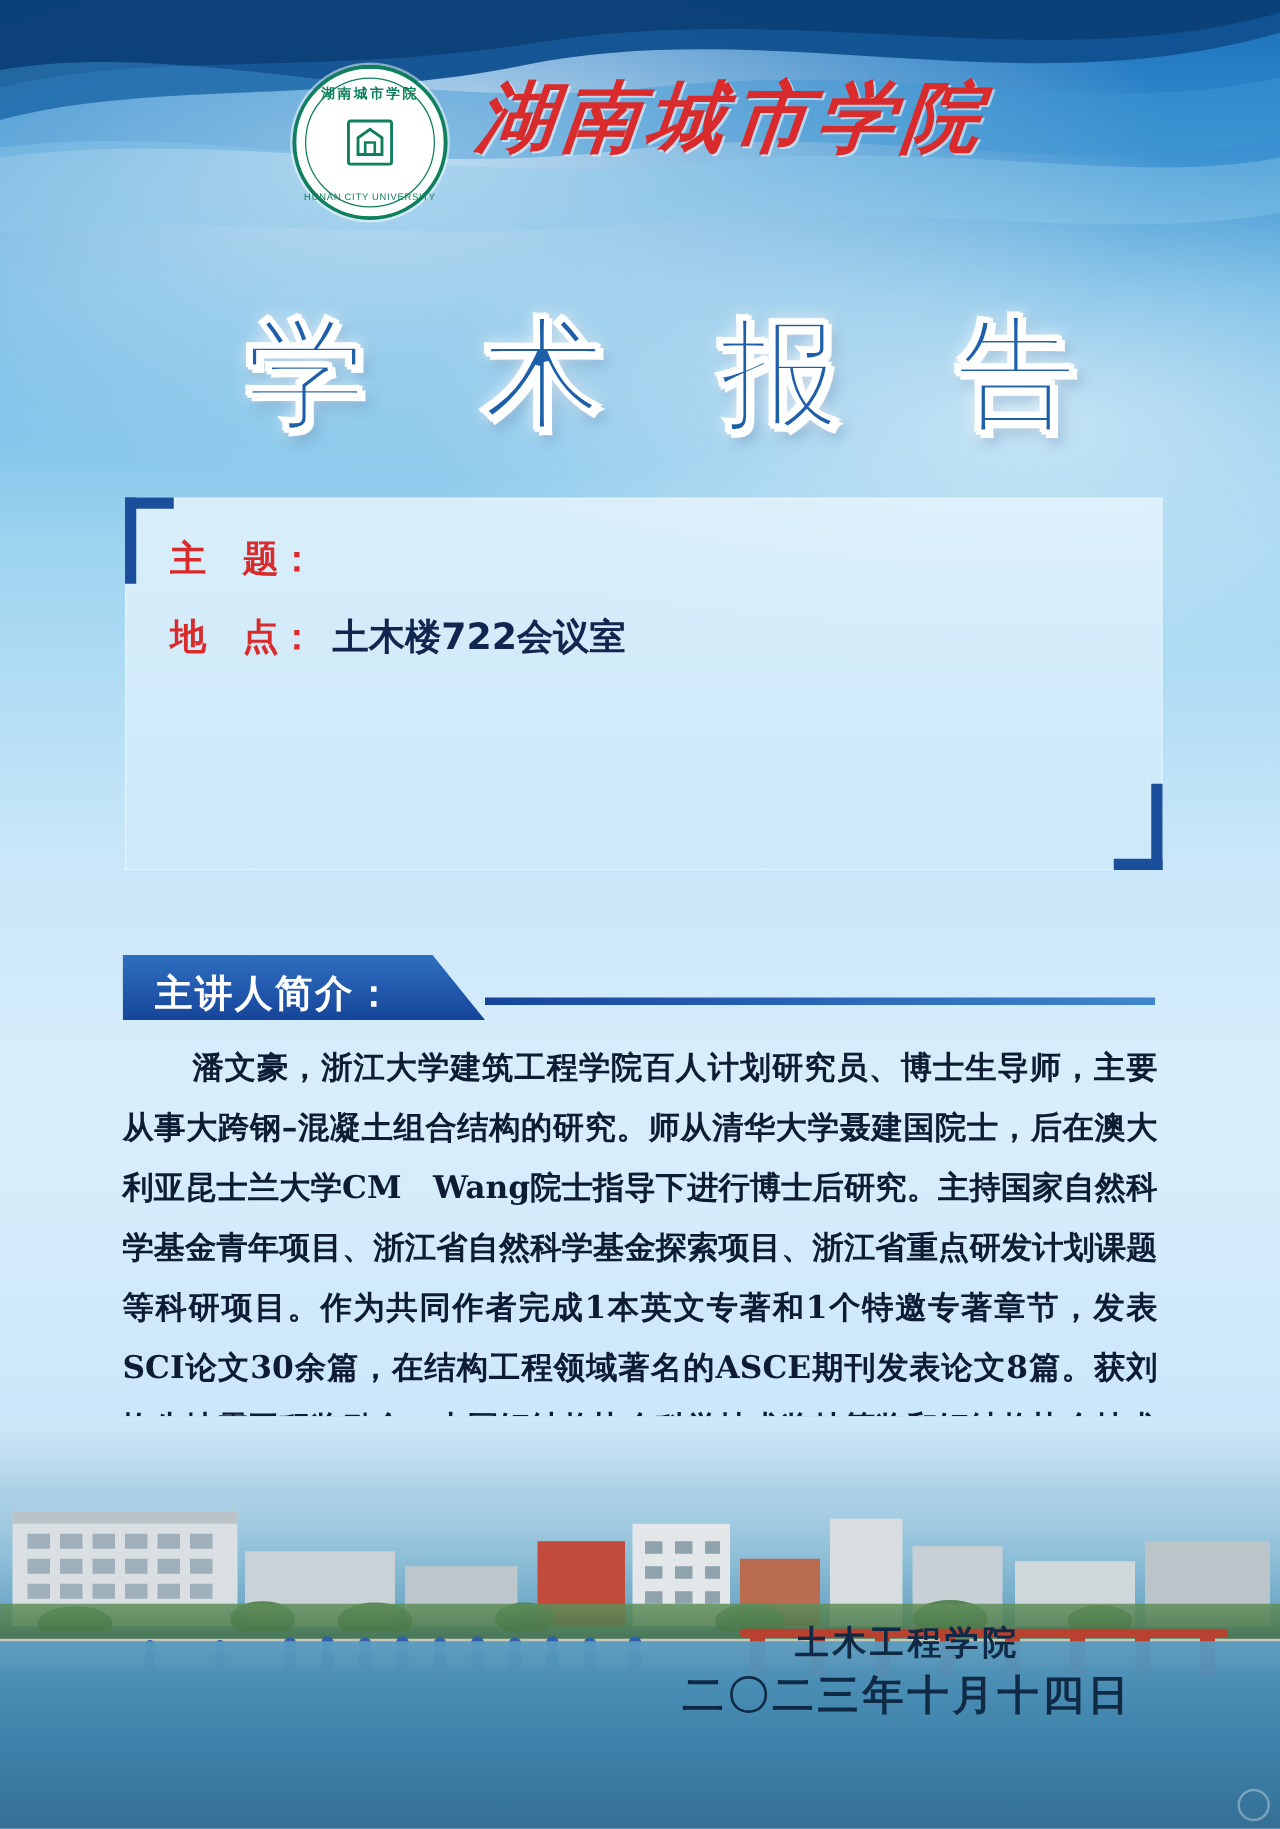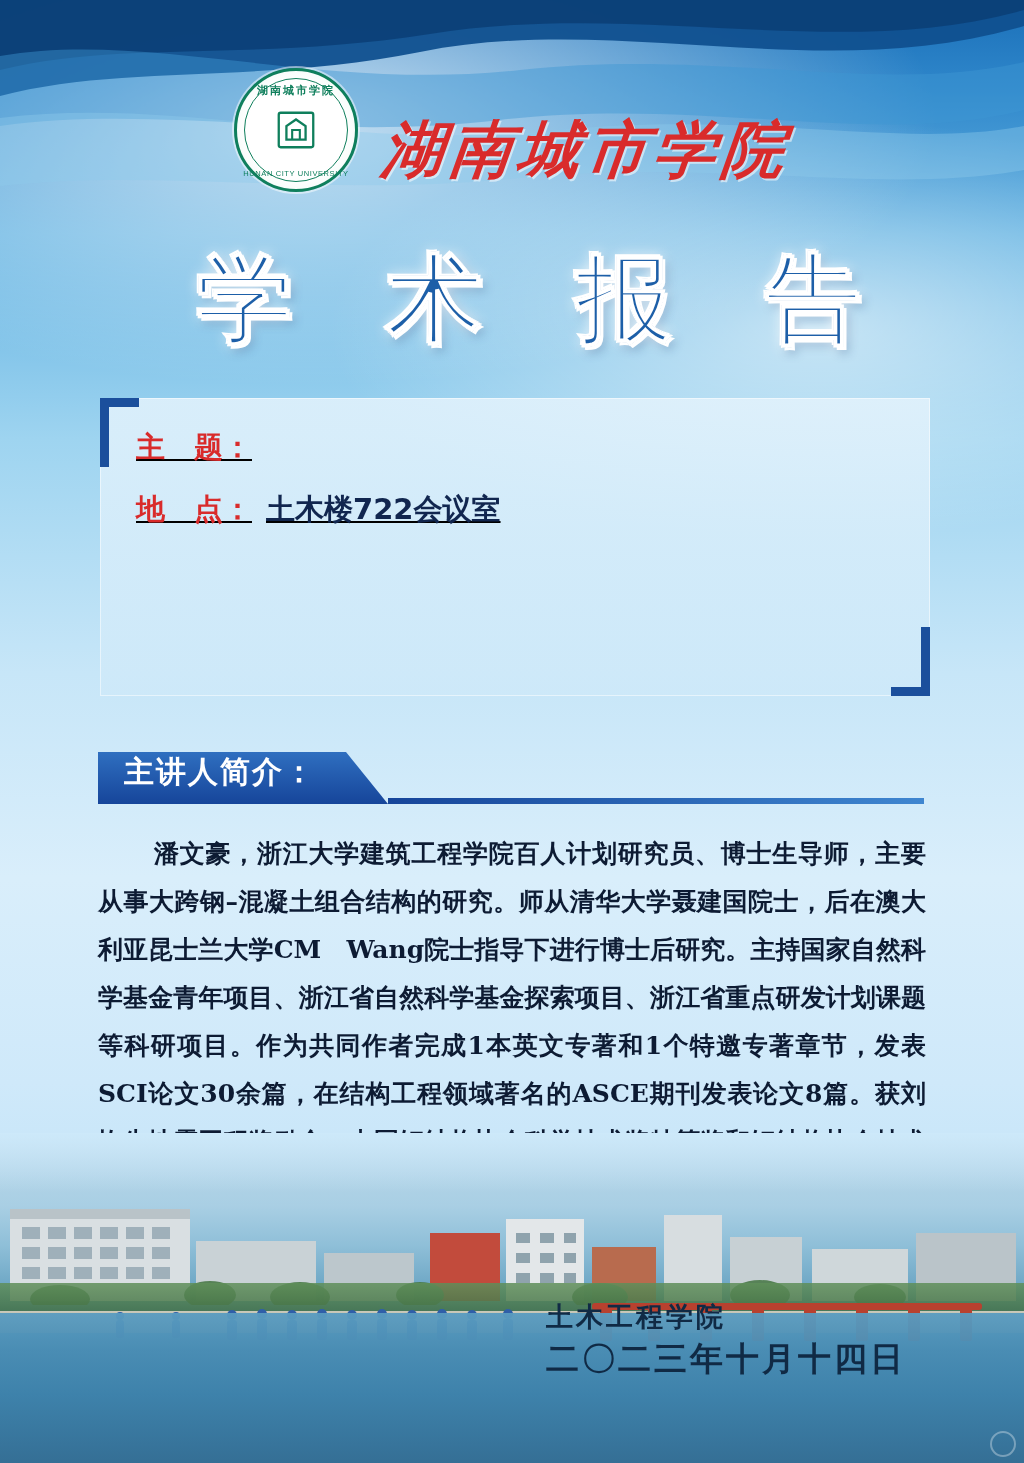--- a/index.html
+++ b/index.html
@@ -41,21 +41,21 @@
     opacity:.85;
   }
   .photo .walk{
     position:absolute;left:0;top:178px;width:1024px;height:22px;
     background:linear-gradient(180deg,#d8d2c4,#b9b2a3);
     opacity:.9;
   }
   
   .header{
     position:absolute;left:0;top:52px;width:1024px;height:140px;
-    display:flex;align-items:flex-end;justify-content:center;gap:24px;
+    display:flex;align-items:flex-start;justify-content:center;gap:24px;
   }
   .logo{
     width:118px;height:118px;border-radius:50%;
     border:3px solid #0f7f5c;
     background:radial-gradient(circle at 50% 50%,#ffffff 58%, #eaf7f1 100%);
     position:relative;box-shadow:0 0 0 2px rgba(255,255,255,.5);
     flex:0 0 auto;
   }
   .logo .ring{
     position:absolute;inset:7px;border-radius:50%;border:1.5px solid #0f7f5c;
@@ -95,61 +95,61 @@
   }
   
   .infobox{
     position:absolute;left:100px;top:398px;width:830px;height:298px;
     background:linear-gradient(180deg, rgba(226,242,252,.88), rgba(206,233,249,.80));
     box-shadow:inset 0 0 0 1px rgba(255,255,255,.5);
   }
   .bracket-l,.bracket-r{position:absolute;width:30px;height:60px;}
   .bracket-l{left:0;top:0;border-left:9px solid #1b4f9c;border-top:9px solid #1b4f9c;}
   .bracket-r{right:0;bottom:0;border-right:9px solid #1b4f9c;border-bottom:9px solid #1b4f9c;}
-  .rows{position:absolute;left:36px;top:30px;right:46px;text-decoration:underline;}
+  .rows{position:absolute;left:36px;top:30px;right:46px;}
   .row{display:flex;align-items:flex-start;margin-bottom:22px;}
   .row .k{
     color:#d92b2b;font-weight:bold;font-size:29px;white-space:pre;
     font-family:"DejaVu Sans","Liberation Sans",sans-serif;
     flex:0 0 auto;width:130px;
   }
   .row .v{
     color:#11264f;font-weight:bold;font-size:29px;
     font-family:"DejaVu Sans","Liberation Sans",sans-serif;
     white-space:pre;
   }
   
   .banner{
     position:absolute;left:98px;top:752px;width:826px;height:52px;
   }
   .banner .tab{
-    position:absolute;left:0;top:0;height:52px;width:290px;
+    position:absolute;left:0;top:12px;height:52px;width:290px;
     background:linear-gradient(180deg,#2f6fc0,#16459a);
     clip-path:polygon(0 0, 248px 0, 290px 52px, 0 52px);
-    display:flex;align-items:flex-start;
+    display:flex;align-items:flex-end;
   }
   .banner .tab span{
     color:#fff;font-size:30px;font-weight:bold;margin-left:26px;letter-spacing:2px;
     font-family:"DejaVu Sans","Liberation Sans",sans-serif;
   }
   .banner .line{
     position:absolute;left:290px;right:0;bottom:0;height:6px;
     background:linear-gradient(90deg,#16459a,#3f86d0);
   }
   
   .bio{
     position:absolute;left:98px;top:830px;width:828px;
     font-family:"DejaVu Serif","Liberation Serif",serif;
     font-size:25px;line-height:48px;color:#0d1b33;font-weight:bold;
     text-align:justify;text-justify:inter-ideograph;
     text-indent:56px;
   }
   .signature{
-    position:absolute;right:118px;bottom:82px;
-    font-family:Liberation Sans, sans-serif;
+    position:absolute;right:118px;bottom:82px;text-align:center;
+    font-family:Liberation Mono, monospace;
     color:#102a45;font-weight:bold;
   }
   .signature .org{font-size:27px;letter-spacing:3px;line-height:40px;}
   .signature .date{font-size:33px;letter-spacing:3px;line-height:44px;}
   .corner-seal{
     position:absolute;right:8px;bottom:6px;width:22px;height:22px;
     border-radius:50%;border:2px solid rgba(255,255,255,.6);
     opacity:.55;
   }
 </style>

